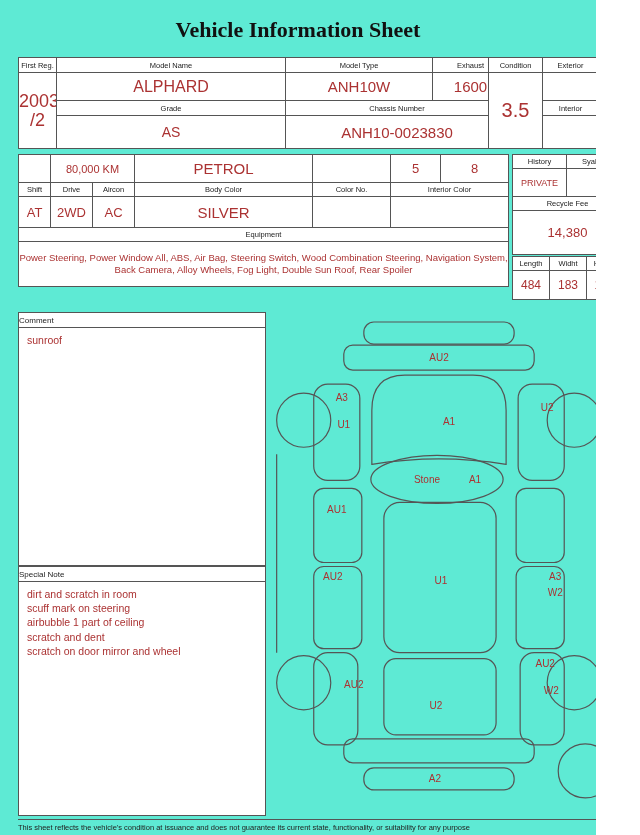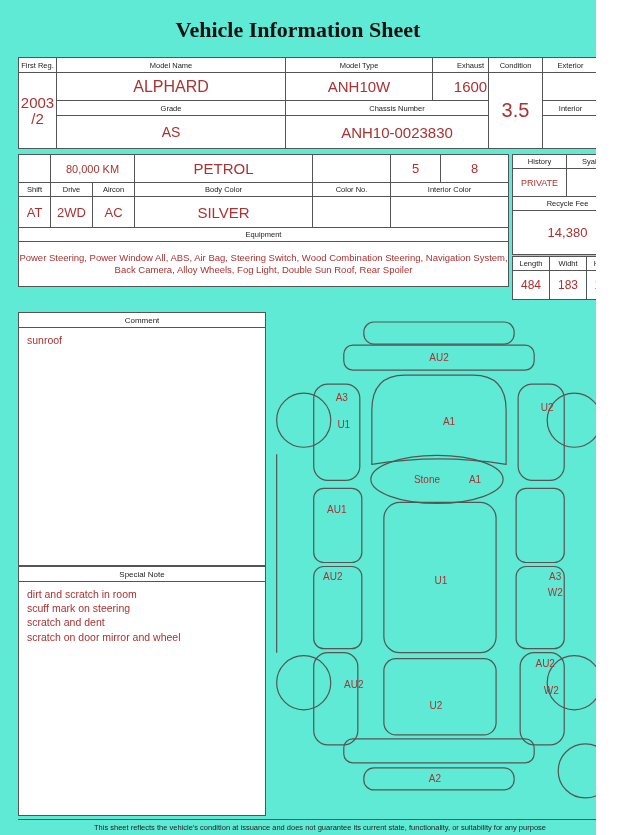--- a/index.html
+++ b/index.html
@@ -7,31 +7,31 @@
   .sheet { position:relative; width:596px; height:835px; background:#5eead4;
            font-family:"Liberation Sans",sans-serif; color:#222; overflow:hidden; }
   .title { position:absolute; top:17px; left:0; width:100%; text-align:center;
            font-family:"Liberation Serif",serif; font-size:22px; font-weight:bold; color:#111; }
   table.tbl { position:absolute; border-collapse:collapse; table-layout:fixed; background:#fff; }
   .tbl td { border:1px solid #555; padding:0; text-align:center; vertical-align:middle; overflow:hidden;margin-top:48px; }
   .hdr { font-size:7.5px; color:#222; }
   .val { color:#ab3232; font-size:13px; }
   .fs20{font-size:20px} .fs16{font-size:16px} .fs15{font-size:15px} .fs14{font-size:14px}
   .fs13{font-size:13px} .fs12{font-size:12px} .fs11{font-size:11px} .fs9{font-size:9px}
-  .leftcell { text-align:left; padding-left:2px; line-height:1.05; font-size:15px; }
+  .leftcell { text-align:left; padding-left:2px; line-height:1.05; font-size:18px; }
   .equip { font-size:9.5px; text-align:left; vertical-align:top; padding:2px 4px;
            word-break:break-all; line-height:1.3; }
   .box { position:absolute; border:1px solid #555; background:#fff; }
-  .box-hdr { height:15px; border-bottom:1px solid #555; font-size:8px; text-align:center; line-height:15px; color:#222; }
+  .box-hdr { height:15px; border-bottom:1px solid #555; font-size:8px; text-align:left; line-height:15px; color:#222; }
   .box-body { padding:5px 8px; color:#ab3232; font-size:10.5px; line-height:1.35; text-align:left; }
   svg.diagram { position:absolute; left:268px; top:312px; }
   .car rect, .car circle, .car ellipse, .car path, .car line { fill:none; stroke:#555; stroke-width:1.2; }
   .dlabel { fill:#ab3232; font-size:10px; font-family:"Liberation Sans",sans-serif; text-anchor:middle; }
   .footer { position:absolute; left:18px; top:819px; width:604px; border-top:1px solid #555;
-            padding-top:3px; font-size:7.5px; text-align:center; color:#222; }
+            padding-top:3px; font-size:7.5px; color:#222; }
 </style>
 </head>
 <body>
 
 <div class="sheet">
 
   <div class="title">Vehicle Information Sheet</div>
 
   <table class="tbl" style="left:18px;top:57px;width:490px">
     <colgroup>
@@ -180,20 +180,21 @@
   <div class="box" style="left:18px;top:312px;width:248px;height:254px">
     <div class="box-hdr">Comment</div>
     <div class="box-body">sunroof</div>
   </div>
 
   <div class="box" style="left:18px;top:566px;width:248px;height:250px">
     <div class="box-hdr">Special Note</div>
     <div class="box-body">
       <div>dirt and scratch in room</div>
       <div>scuff mark on steering</div>
+      <div>airbubble 1 part of ceiling</div>
       <div>scratch and dent</div>
       <div>scratch on door mirror and wheel</div>
     </div>
   </div>
 
   <svg class="diagram" width="362" height="505" viewBox="0 0 360 504" xmlns="http://www.w3.org/2000/svg">
     <g class="car">
       <rect x="95" y="10" width="150" height="22" rx="10"></rect>
       <rect x="75" y="33" width="190" height="25" rx="9"></rect>
       <circle cx="35" cy="108" r="27"></circle>

